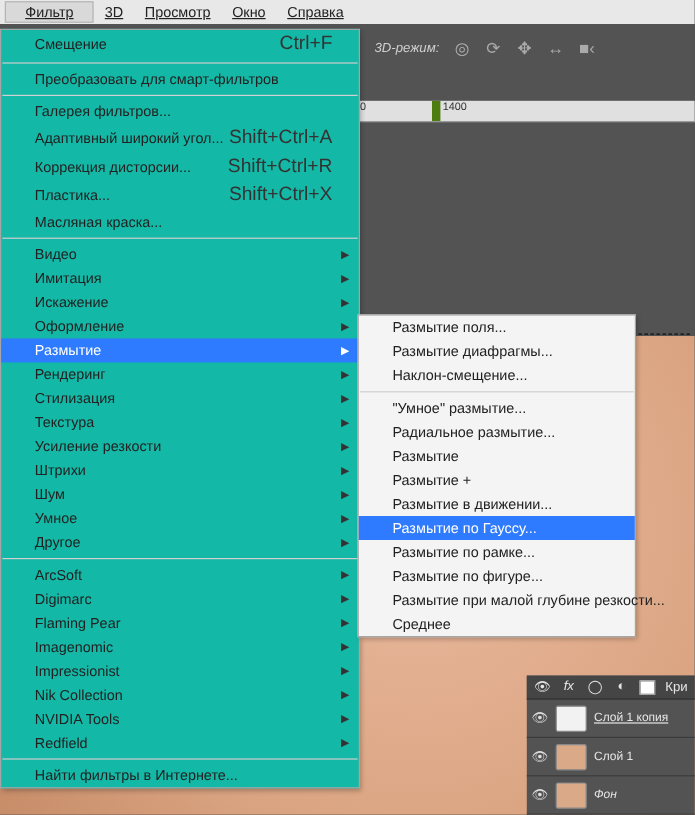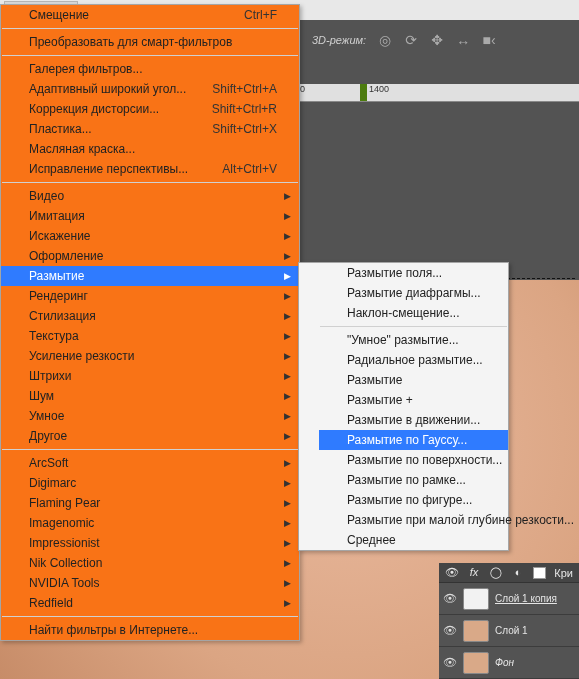--- a/index.html
+++ b/index.html
@@ -22,30 +22,30 @@
   .ruler .tick { position: absolute; top: 0; bottom: 0; border-left: 7px solid #4d7c0f; padding-left: 2px; }
 
   
   .canvas-area { position: absolute; top: 102px; left: 0; right: 0; bottom: 0; background: #535353; }
   .canvas-image { position: absolute; left: 0; right: 0; top: 178px; bottom: 0; background: radial-gradient(circle at 60% 40%, #e9b99e 0%, #dba583 60%, #c78c68 100%); }
   .canvas-image::after { content: ""; position: absolute; top: 10px; left: 340px; width: 90px; height: 90px; border: 1px solid #4a2a10; border-radius: 50%; clip-path: inset(0 0 40% 0); }
   .canvas-top-line { position: absolute; left: 302px; right: 4px; top: 176px; height: 3px; display:flex; }
   .canvas-top-line span { flex:1; border-top:1px dashed #111; }
 
   
-  .dropdown { position: absolute; top: 4px; left: 0; width: 300px; background: #f97316; border: 1px solid #a5a5a5; box-shadow: 2px 2px 4px rgba(0,0,0,.25); z-index: 10; }
+  .dropdown { position: absolute; top: 24px; left: 0; width: 300px; background: #14b8a6; border: 1px solid #a5a5a5; box-shadow: 2px 2px 4px rgba(0,0,0,.25); z-index: 10; }
   .menu-item { display: flex; align-items: center; justify-content: space-between; padding: 3px 22px 3px 28px; white-space: nowrap; cursor: default; position: relative; }
   .menu-item.highlighted { background: #2f7bff; color: #fff; }
   .menu-item .arrow { font-size: 9px; color: #333; position: absolute; right: 8px; }
   .menu-item.highlighted .arrow { color: #fff; }
-  .menu-item .shortcut { color: #333; font-size: 12px; }
+  .menu-item .shortcut { color: #333; font-size: 16px; }
   .menu-sep { height: 1px; background: #d0d0d0; margin: 3px 1px; }
 
   
-  .submenu { position: absolute; top: 262px; left: 298px; width: 211px; background: #f4f4f4; border: 1px solid #a5a5a5; box-shadow: 2px 2px 4px rgba(0,0,0,.25); z-index: 11; padding-left: 20px; }
+  .submenu { position: absolute; top: 262px; left: 298px; width: 232px; background: #f4f4f4; border: 1px solid #a5a5a5; box-shadow: 2px 2px 4px rgba(0,0,0,.25); z-index: 11; }
 
   
   .layers { position: absolute; right: 0; bottom: 0; width: 140px; background: #535353; color: #e5e5e5; font-size: 11px; z-index:5; }
   .layers-header { height: 20px; background: #454545; display: flex; align-items: center; gap: 8px; padding: 0 6px; border-bottom: 1px solid #333; }
   .layers-header span.sp { flex: 0 0 auto; width: 14px; height: 14px; display:inline-block; text-align:center; }
   .layers-header .swatch { width: 20px; height: 12px; background: #fff; border: 1px solid #999; }
   .layer-row { display: flex; align-items: center; height: 32px; padding: 0 4px; border-bottom: 1px solid #3c3c3c; gap: 6px; }
   .eye { width: 14px; text-align: center; color: #ddd; }
   .thumb { width: 26px; height: 22px; background: #d9a988; border: 1px solid #888; border-radius: 2px; flex-shrink: 0; }
   .thumb.white { background: #f2f2f2; }
@@ -111,24 +111,20 @@
       <span>Коррекция дисторсии...</span>
       <span class="shortcut">Shift+Ctrl+R</span>
     </div>
     <div class="menu-item">
       <span>Пластика...</span>
       <span class="shortcut">Shift+Ctrl+X</span>
     </div>
     <div class="menu-item">
       <span>Масляная краска...</span>
     </div>
-    <div class="menu-item">
-      <span>Исправление перспективы...</span>
-      <span class="shortcut">Alt+Ctrl+V</span>
-    </div>
     <div class="menu-sep"></div>
     <div class="menu-item">
       <span>Видео</span>
       <span class="arrow">▶</span>
     </div>
     <div class="menu-item">
       <span>Имитация</span>
       <span class="arrow">▶</span>
     </div>
     <div class="menu-item">
@@ -235,23 +231,20 @@
       <span>Размытие</span>
     </div>
     <div class="menu-item">
       <span>Размытие +</span>
     </div>
     <div class="menu-item">
       <span>Размытие в движении...</span>
     </div>
     <div class="menu-item highlighted">
       <span>Размытие по Гауссу...</span>
-    </div>
-    <div class="menu-item">
-      <span>Размытие по поверхности...</span>
     </div>
     <div class="menu-item">
       <span>Размытие по рамке...</span>
     </div>
     <div class="menu-item">
       <span>Размытие по фигуре...</span>
     </div>
     <div class="menu-item">
       <span>Размытие при малой глубине резкости...</span>
     </div>

